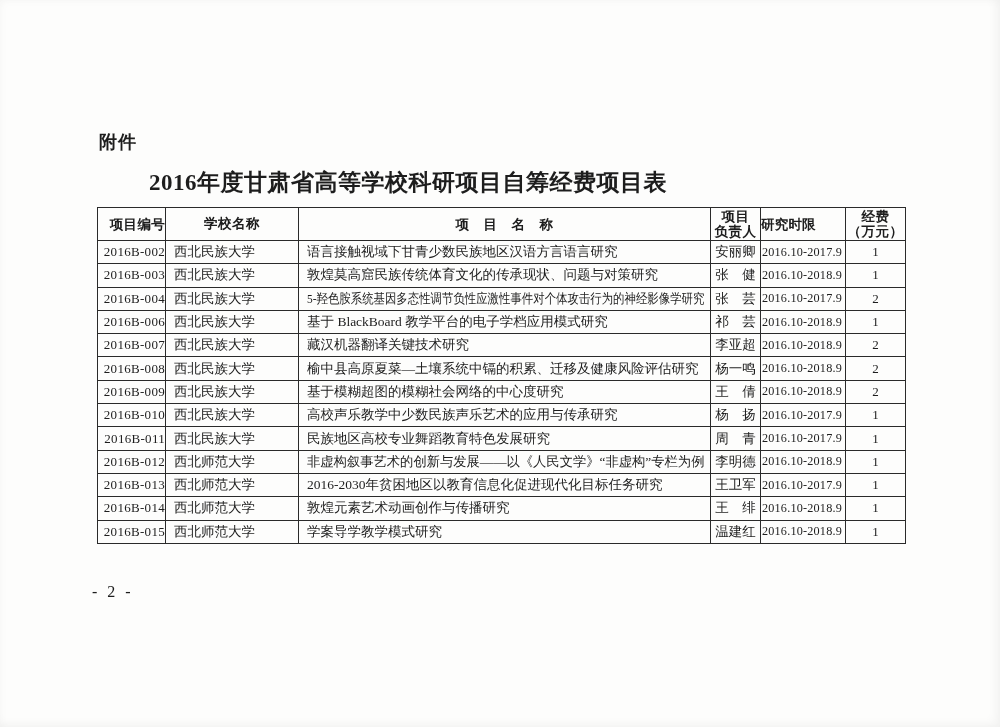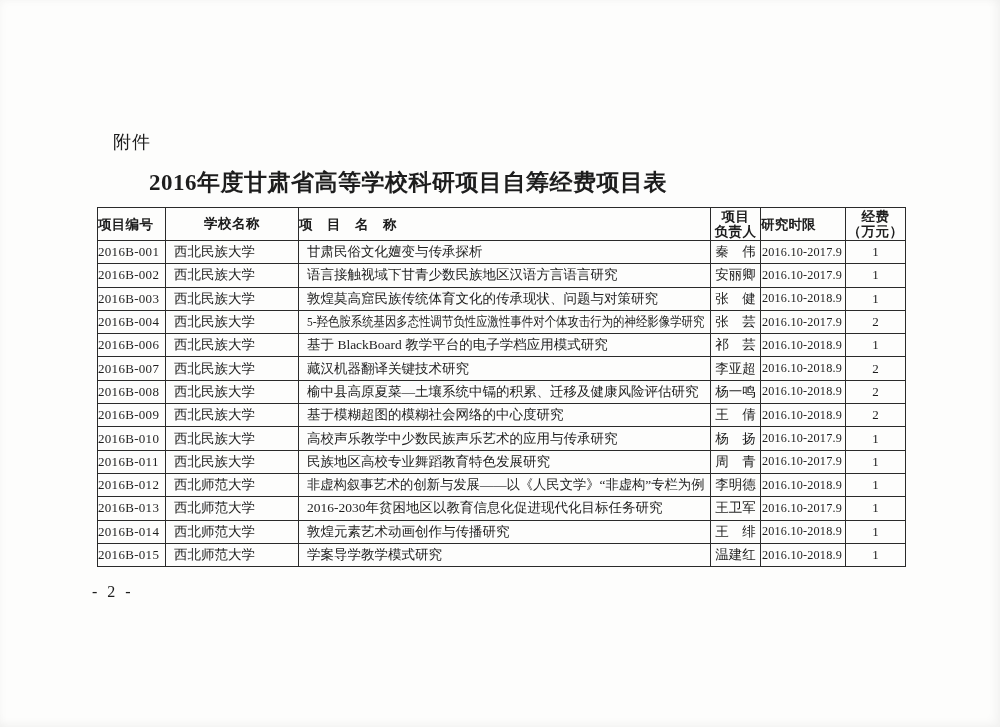--- a/index.html
+++ b/index.html
@@ -4,42 +4,42 @@
 <style>
   html,body { margin:0; padding:0; background:#e8e8e8; }
   .sheet {
     position:relative; width:1000px; height:727px; margin:0 auto;
     background:#fdfdfc; overflow:hidden;
     font-family:"Liberation Serif","DejaVu Serif",serif;
     color:#1d1d1d;
     box-shadow: inset -4px -3px 10px rgba(0,0,0,0.045), inset 2px 2px 8px rgba(0,0,0,0.02);
   }
   .attachment {
-    position:absolute; left:113px; top:130px;
+    position:absolute; left:99px; top:130px;
     font-family:"Liberation Sans","DejaVu Sans",sans-serif;
-    font-size:18px; font-weight:normal; letter-spacing:1px;text-align:right;
+    font-size:18px; font-weight:bold; letter-spacing:1px;text-align:right;
   }
   .doc-title {
     position:absolute; left:0; top:167px; width:816px; margin:0;
     text-align:center; font-size:23px; font-weight:bold; letter-spacing:0.5px;
   }
   table.projects {
     position:absolute; left:97px; top:207px;
     border-collapse:collapse; table-layout:fixed; width:808px;
   }
   table.projects th, table.projects td {
     border:1px solid #2a2a2a; padding:0; overflow:hidden;
     white-space:nowrap; vertical-align:middle;
   }
   thead th {
     font-size:13.5px; font-weight:bold; text-align:center;
     line-height:15px; height:32px; letter-spacing:0.5px;
   }
   tbody td { height:22.3px; font-size:13px; }
-  .c-id     { text-align:left; letter-spacing:0.3px; }
+  .c-id     { text-align:right; letter-spacing:0.3px; }
   .c-school { text-align:left; padding-left:8px !important; font-size:13.5px; }
   .c-title  { text-align:left; padding-left:8px !important; font-size:13.5px; }
   .c-leader { text-align:center; font-size:13.5px; }
   .c-period { text-align:left; font-size:12.5px; letter-spacing:0.2px; }
   .c-fund   { text-align:center; }
   .fit { display:inline-block; white-space:nowrap; transform-origin:center center; }
   .c-title .fit, .c-school .fit { transform-origin:left center; }
   .pagenum {
     position:absolute; left:92px; top:583px;
     font-size:16px; letter-spacing:3px;
@@ -60,35 +60,27 @@
         <col style="width:133px">
         <col style="width:412px">
       <col style="width:50px">
         <col style="width:85px">
         <col style="width:60px">
     </colgroup>
     <thead>
       <tr>
         <th class="c-id"><span class="fit">项目编号</span></th>
         <th class="c-school" style="text-align:center;padding-left:0 !important;"><span class="fit" style="transform-origin:center center;font-family:Liberation Mono, monospace;">学校名称</span></th>
-        <th class="c-title" style="text-align:left;padding-left:0 !important;"><span class="fit" style="transform-origin:center center;">项　目　名　称</span></th>
+        <th class="c-title" style="text-align:center;padding-left:0 !important;"><span class="fit" style="transform-origin:center center;">项　目　名　称</span></th>
         <th class="c-leader"><span>项目</span><br><span>负责人</span></th>
         <th class="c-period" style="font-size:13.5px;"><span class="fit">研究时限</span></th>
         <th class="c-fund"><span>经费</span><br><span>（万元）</span></th>
       </tr>
     </thead>
     <tbody id="rows-body">
-        <tr>
-          <td class="c-id"><span class="fit">2016B-001</span></td>
-          <td class="c-school"><span class="fit">西北民族大学</span></td>
-          <td class="c-title"><span class="fit">甘肃民俗文化嬗变与传承探析</span></td>
-          <td class="c-leader"><span class="fit">秦　伟</span></td>
-          <td class="c-period"><span class="fit" style="transform: scaleX(0.976);">2016.10-2017.9</span></td>
-          <td class="c-fund"><span class="fit">1</span></td>
-        </tr>
         <tr>
           <td class="c-id"><span class="fit">2016B-002</span></td>
           <td class="c-school"><span class="fit">西北民族大学</span></td>
           <td class="c-title"><span class="fit">语言接触视域下甘青少数民族地区汉语方言语言研究</span></td>
           <td class="c-leader"><span class="fit">安丽卿</span></td>
           <td class="c-period"><span class="fit" style="transform: scaleX(0.976);">2016.10-2017.9</span></td>
           <td class="c-fund"><span class="fit">1</span></td>
         </tr>
         <tr>
           <td class="c-id"><span class="fit">2016B-003</span></td>

